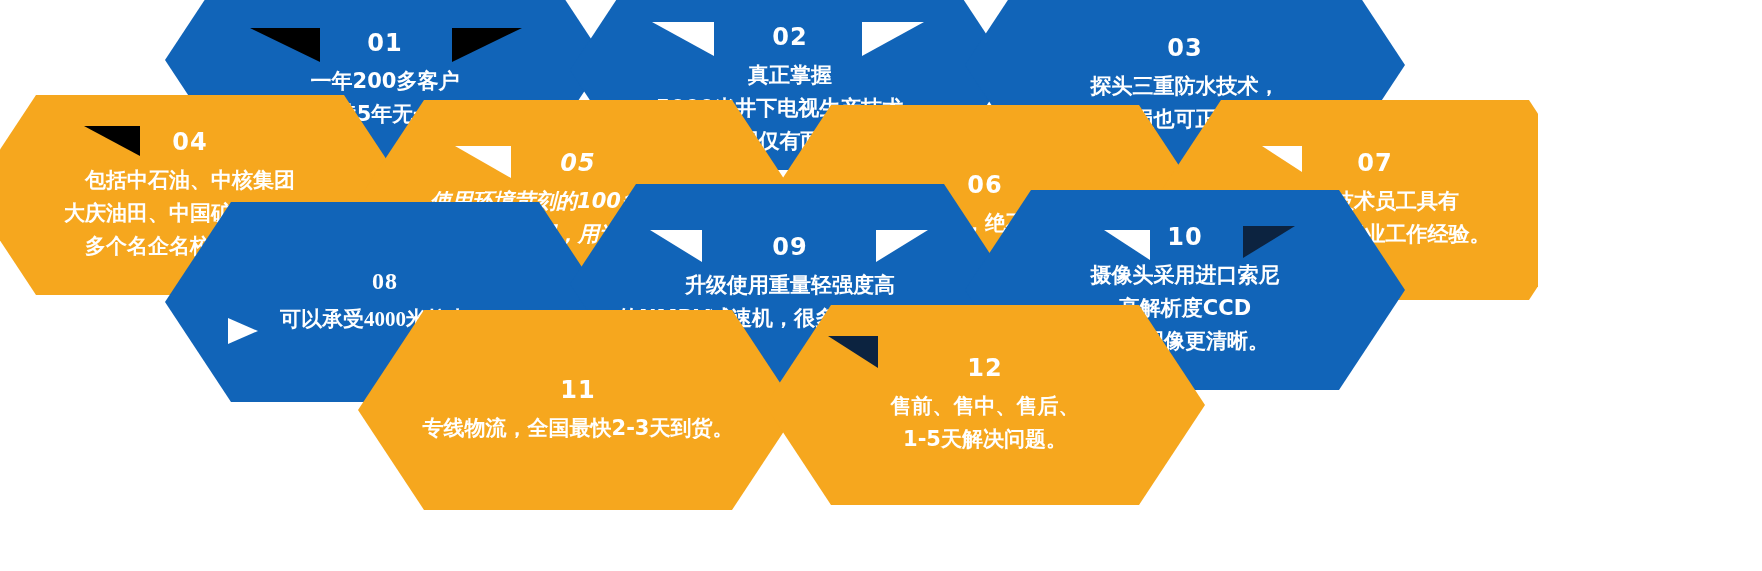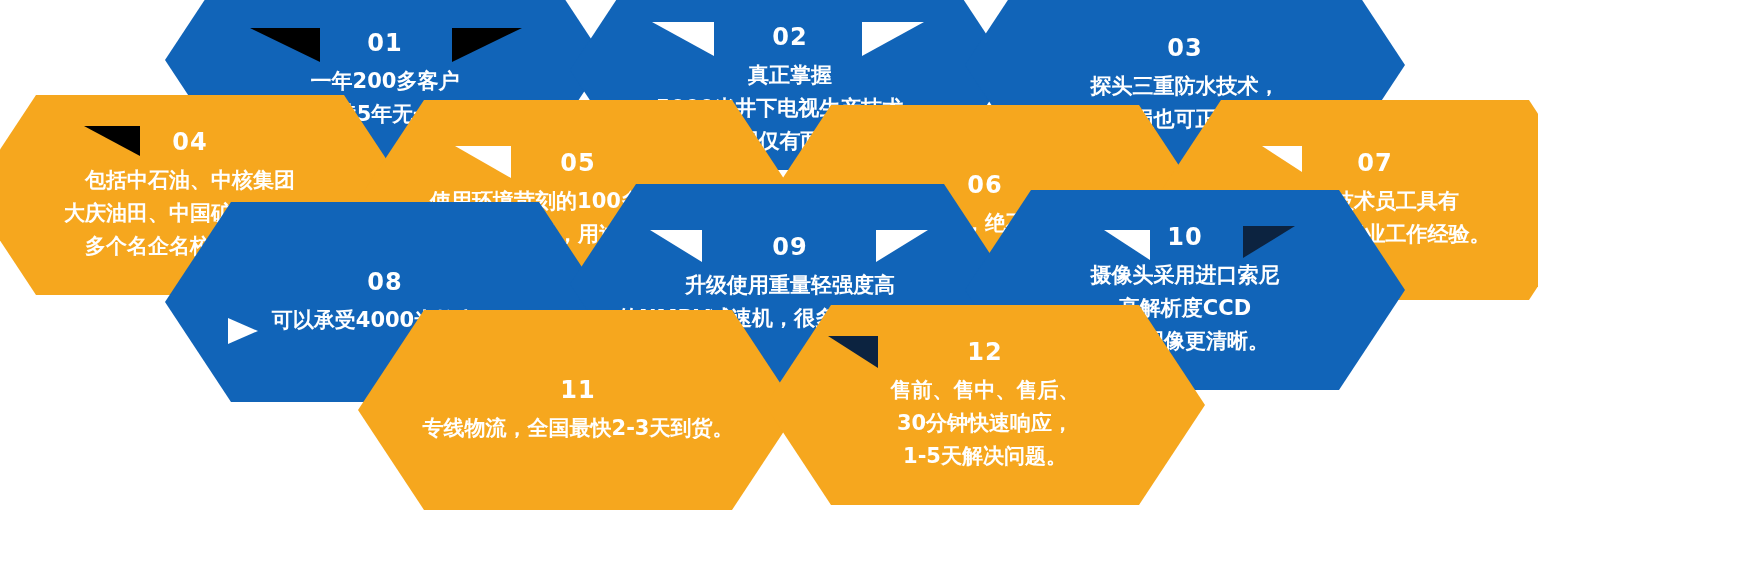--- a/index.html
+++ b/index.html
@@ -24,24 +24,24 @@
   .hex .line{font-size:21px;line-height:33px;white-space:nowrap;}
   .r1{z-index:1;padding-top:40px;}
   .r2{z-index:2;}
   .r3{z-index:3;}
   .r4{z-index:4;}
 
   .h01{left:165px;top:-40px;}
   .h02{left:570px;top:-30px;}
   .h03{left:965px;top:-35px;}
   .h04{left:-30px;top:95px;}
-  .h05{left:358px;top:100px;}
+  .h05{left:358px;top:100px;font-style:italic;}
   .h06{left:765px;top:105px;}
   .h07{left:1155px;top:100px;}
-  .h08{left:165px;top:202px;}
+  .h08{left:165px;top:202px;font-family:Liberation Serif, serif;}
   .h09{left:570px;top:184px;}
   .h10{left:965px;top:190px;}
   .h11{left:358px;top:310px;}
   .h12{left:765px;top:305px;}
   .hoff{left:1740px;top:102px;}
 
   .tri{position:absolute;z-index:6;}
   .tl{clip-path:polygon(0 0,100% 0,100% 100%);} 
   .tr{clip-path:polygon(0 0,100% 0,0 100%);}    
   .pt{clip-path:polygon(0 0,100% 50%,0 100%);}  
@@ -130,21 +130,20 @@
   </div>
 
   <div class="hex orange r4 h11">
     <span class="num">11</span>
     <div class="line">专线物流，全国最快2-3天到货。</div>
   </div>
 
   <div class="hex orange r4 h12">
     <span class="num">12</span>
     <div class="line">售前、售中、售后、</div>
-    <div class="line">30分钟快速响应，</div>
     <div class="line">1-5天解决问题。</div>
   </div>
 
   <div class="hex orange r2 hoff"></div>
 
   <div class="tri tl c-black t1"></div>
   <div class="tri tr c-black t2"></div>
   <div class="tri tl c-white t3"></div>
   <div class="tri tr c-white t4"></div>
   <div class="tri tl c-black t5"></div>

